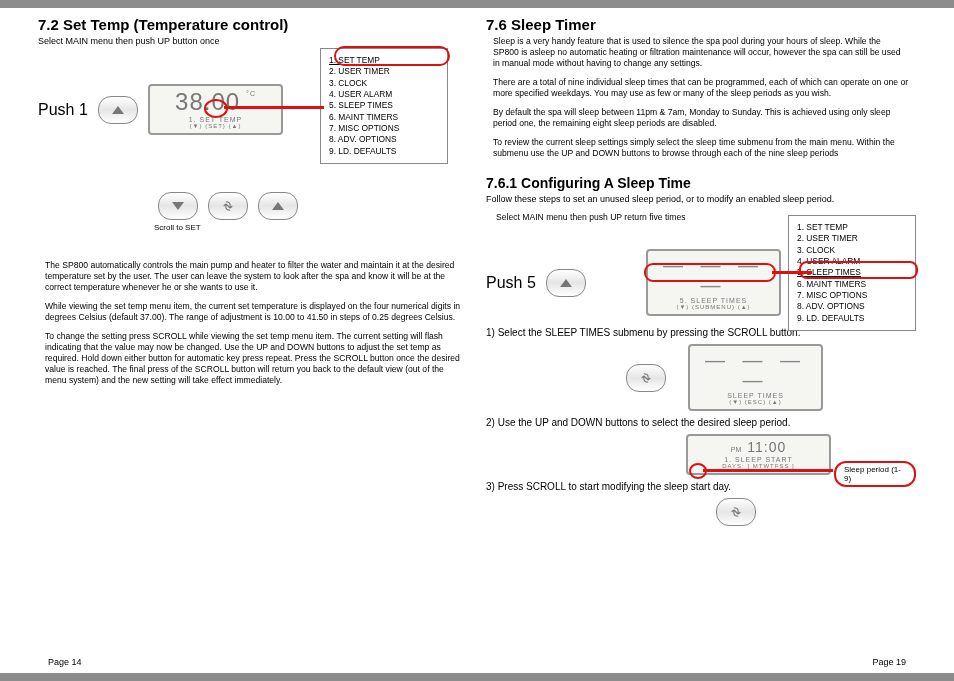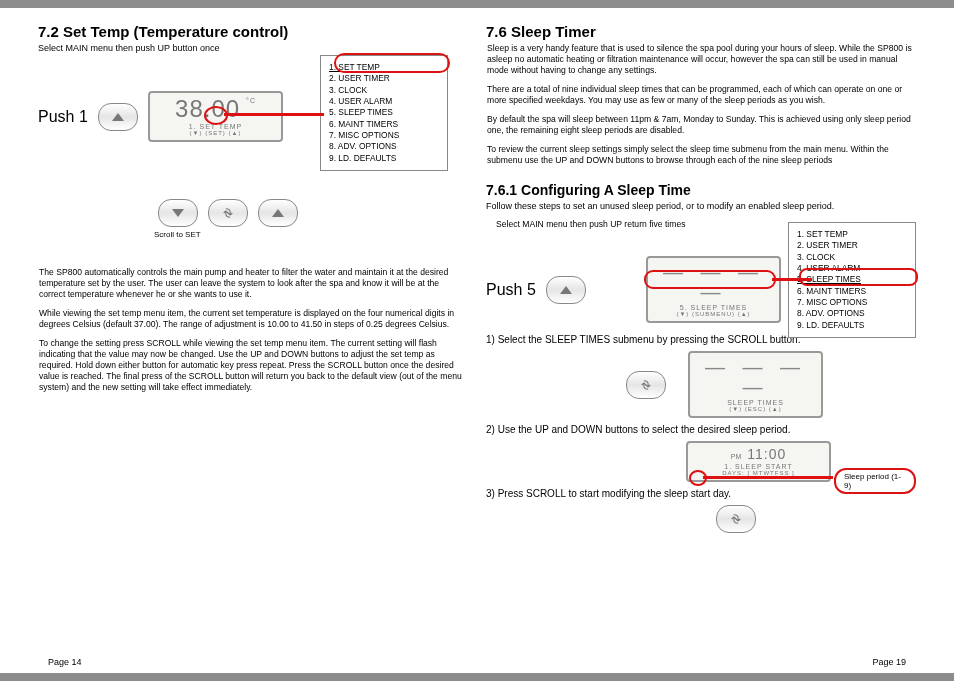--- a/index.html
+++ b/index.html
@@ -2,26 +2,26 @@
 <html><head>
 <meta charset="utf-8">
 <style>
   body{
     margin:0;padding:0;font-family:Arial,Helvetica,sans-serif;
     background:#fff;color:#000;font-size:10px;
     width:954px;height:681px;position:relative;box-sizing:border-box;
   }
   .top-bar,.bot-bar{position:absolute;left:0;right:0;height:8px;background:#8c8c8c;}
   .top-bar{top:0}.bot-bar{bottom:0}
-  .page{display:flex;gap:18px;padding:23px 38px 22px 38px;box-sizing:border-box;height:100%}
+  .page{display:flex;gap:18px;padding:16px 38px 22px 38px;box-sizing:border-box;height:100%}
   .col{flex:1;min-width:0}
   h2{font-size:15px;font-weight:700;margin:0 0 3px 0}
   h3{font-size:14px;font-weight:700;margin:16px 0 3px 0}
   .subhead{font-size:9px;margin:0 0 8px 0}
-  .body-text{font-size:8.6px;line-height:1.28;margin:8px 1px}
+  .body-text{font-size:8.6px;line-height:1.28;margin:8px 7px}
   .push-row{display:flex;align-items:center;gap:10px;margin:8px 0}
   .push-label{font-weight:400;font-size:16px;min-width:50px}
   .btn-pill{width:38px;height:26px;border:1.5px solid #888;border-radius:13px;background:linear-gradient(#fff,#e5e5e5,#fff);display:flex;align-items:center;justify-content:center}
   .btn-pill svg{width:14px;height:10px}
   .lcd{border:2px solid #999;border-radius:4px;background:#f5f5f2;padding:4px 8px;min-width:115px;font-family:Arial;color:#777;position:relative}
   .lcd .big{font-size:24px;letter-spacing:1px;text-align:center;line-height:1;font-weight:400}
   .lcd .line2{font-size:7px;letter-spacing:1px;text-align:center;margin-top:2px}
   .lcd .line3{font-size:6px;letter-spacing:1px;text-align:center}
   .dashes{font-size:20px;letter-spacing:6px;text-align:center;color:#888;line-height:1}
   .menu-box{border:1px solid #888;padding:6px 8px;font-size:8.4px;line-height:1.35;background:#fff;position:relative}

